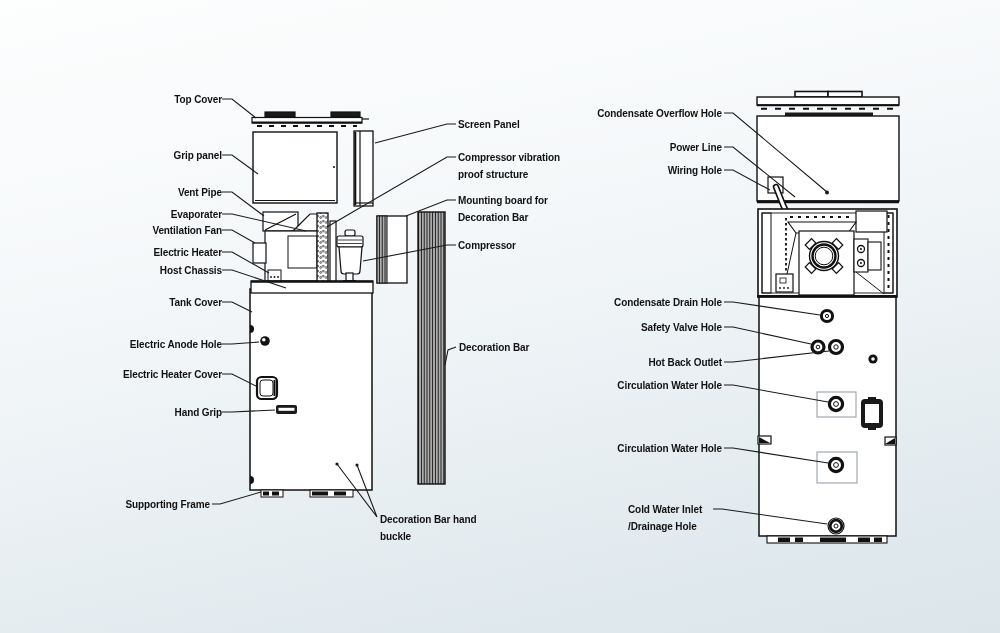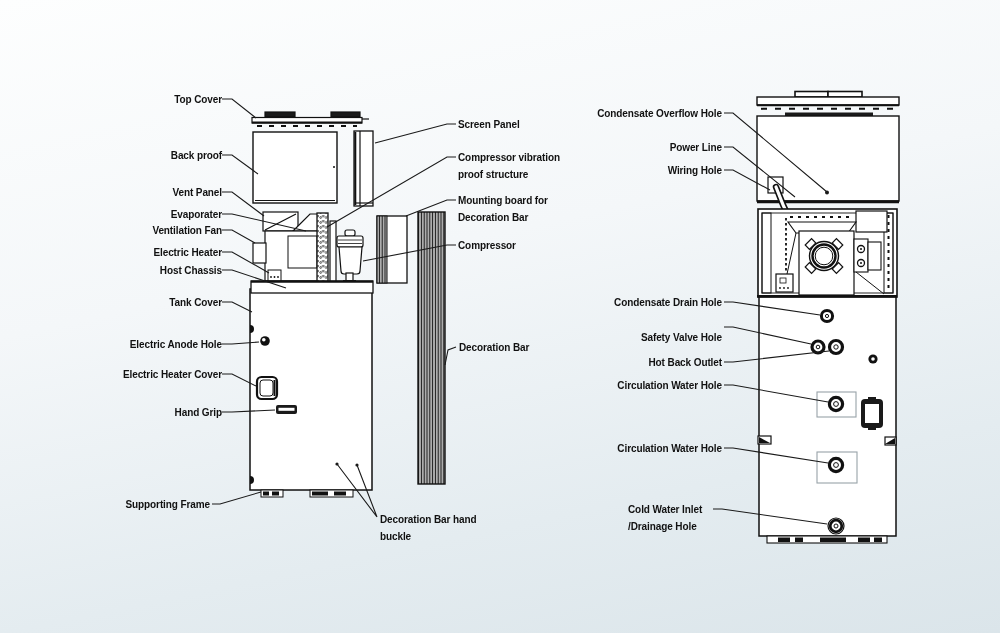--- a/index.html
+++ b/index.html
@@ -256,22 +256,22 @@
     <path d="M724,302 h9 L820,315"></path>
     <path d="M724,327 h9 L811,344"></path>
     <path d="M724,362 h9 L829,351"></path>
     <path d="M724,385 h9 L828,402"></path>
     <path d="M724,448 h9 L828,463"></path>
     <path d="M713,509 h9 L827,524"></path>
   </g>
 </svg>
 
 <div class="lab r" style="left:52px;top:91px">Top Cover</div>
-<div class="lab r" style="left:52px;top:147px">Back proof</div>
-<div class="lab r" style="left:52px;top:184px">Vent Panel</div>
+<div class="lab r" style="left:52px;top:147px">Grip panel</div>
+<div class="lab r" style="left:52px;top:184px">Vent Pipe</div>
 <div class="lab r" style="left:52px;top:206px">Evaporater</div>
 <div class="lab r" style="left:52px;top:222px">Ventilation Fan</div>
 <div class="lab r" style="left:52px;top:244px">Electric Heater</div>
 <div class="lab r" style="left:52px;top:262px">Host Chassis</div>
 <div class="lab r" style="left:52px;top:294px">Tank Cover</div>
 <div class="lab r" style="left:52px;top:336px">Electric Anode Hole</div>
 <div class="lab r" style="left:52px;top:366px">Electric Heater Cover</div>
 <div class="lab r" style="left:52px;top:404px">Hand Grip</div>
 <div class="lab r" style="left:40px;top:496px;width:170px">Supporting Frame</div>
 
@@ -282,20 +282,20 @@
 Decoration Bar</div>
 <div class="lab" style="left:458px;top:237px">Compressor</div>
 <div class="lab" style="left:459px;top:339px">Decoration Bar</div>
 <div class="lab" style="left:380px;top:511px">Decoration Bar hand
 buckle</div>
 
 <div class="lab rr" style="left:542px;top:105px">Condensate Overflow Hole</div>
 <div class="lab rr" style="left:542px;top:139px">Power Line</div>
 <div class="lab rr" style="left:542px;top:294px">Condensate Drain Hole</div>
 <div class="lab rr" style="left:542px;top:162px">Wiring Hole</div>
-<div class="lab rr" style="left:542px;top:329px">Safety Valve Hole</div>
+<div class="lab rr" style="left:542px;top:319px">Safety Valve Hole</div>
 <div class="lab rr" style="left:542px;top:354px">Hot Back Outlet</div>
 <div class="lab rr" style="left:542px;top:377px">Circulation Water Hole</div>
 <div class="lab rr" style="left:542px;top:440px">Circulation Water Hole</div>
 <div class="lab" style="left:628px;top:501px">Cold Water Inlet
 /Drainage Hole</div>
 
 </div>
 
 </body></html>

